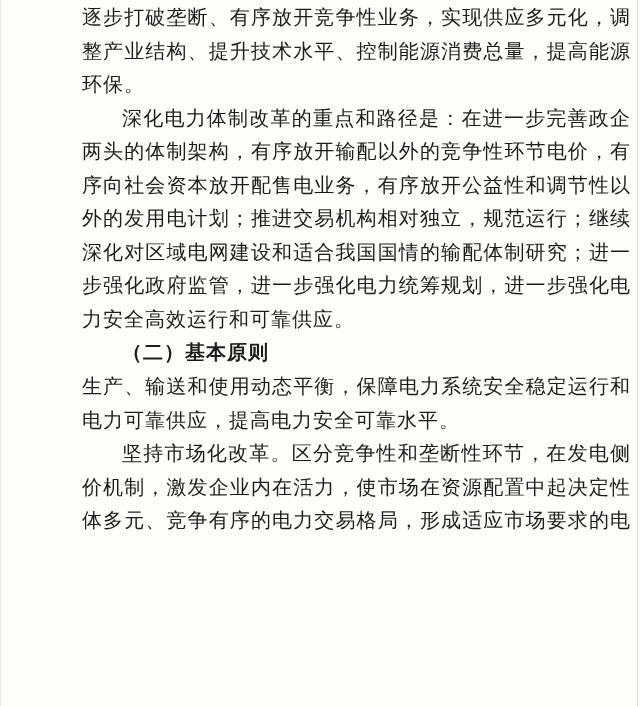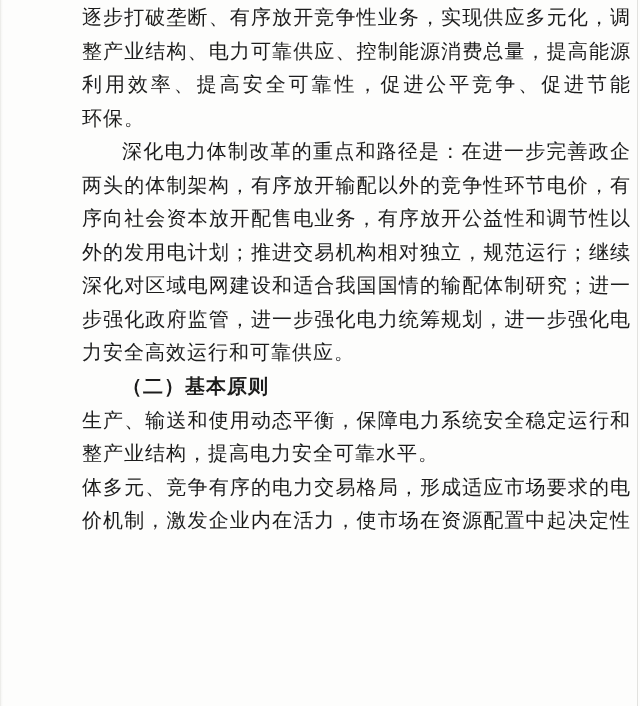--- a/index.html
+++ b/index.html
@@ -59,30 +59,30 @@
     width: 1px;
     height: 100%;
     background: #ededea;
   }
 </style>
 </head>
 <body>
 
 <div class="page">
     <div class="line">逐步打破垄断、有序放开竞争性业务，实现供应多元化，调</div>
-    <div class="line">整产业结构、电力可靠供应、控制能源消费总量，提高能源</div>
-    <div class="line">利用效率、提高安全可靠性，促进公平竞争、促进节能</div>
+    <div class="line">整产业结构、提升技术水平、控制能源消费总量，提高能源</div>
     <div class="line end">环保。</div>
     <div class="line indent">深化电力体制改革的重点和路径是：在进一步完善政企</div>
     <div class="line">两头的体制架构，有序放开输配以外的竞争性环节电价，有</div>
     <div class="line">序向社会资本放开配售电业务，有序放开公益性和调节性以</div>
     <div class="line">外的发用电计划；推进交易机构相对独立，规范运行；继续</div>
     <div class="line">深化对区域电网建设和适合我国国情的输配体制研究；进一</div>
     <div class="line">步强化政府监管，进一步强化电力统筹规划，进一步强化电</div>
     <div class="line end">力安全高效运行和可靠供应。</div>
     <div class="line heading indent end">（二）基本原则</div>
     <div class="line">生产、输送和使用动态平衡，保障电力系统安全稳定运行和</div>
-    <div class="line end">整产业结构，提高电力安全可靠水平。</div>
+    <div class="line end">电力可靠供应，提高电力安全可靠水平。</div>
+    <div class="line indent">坚持市场化改革。区分竞争性和垄断性环节，在发电侧</div>
+    <div class="line">价机制，激发企业内在活力，使市场在资源配置中起决定性</div>
     <div class="line">体多元、竞争有序的电力交易格局，形成适应市场要求的电</div>
-    <div class="line">价机制，激发企业内在活力，使市场在资源配置中起决定性</div>
   </div>
 <div class="scan-edge-left"></div>
 <div class="scan-edge-right"></div>
 
 </body></html>

